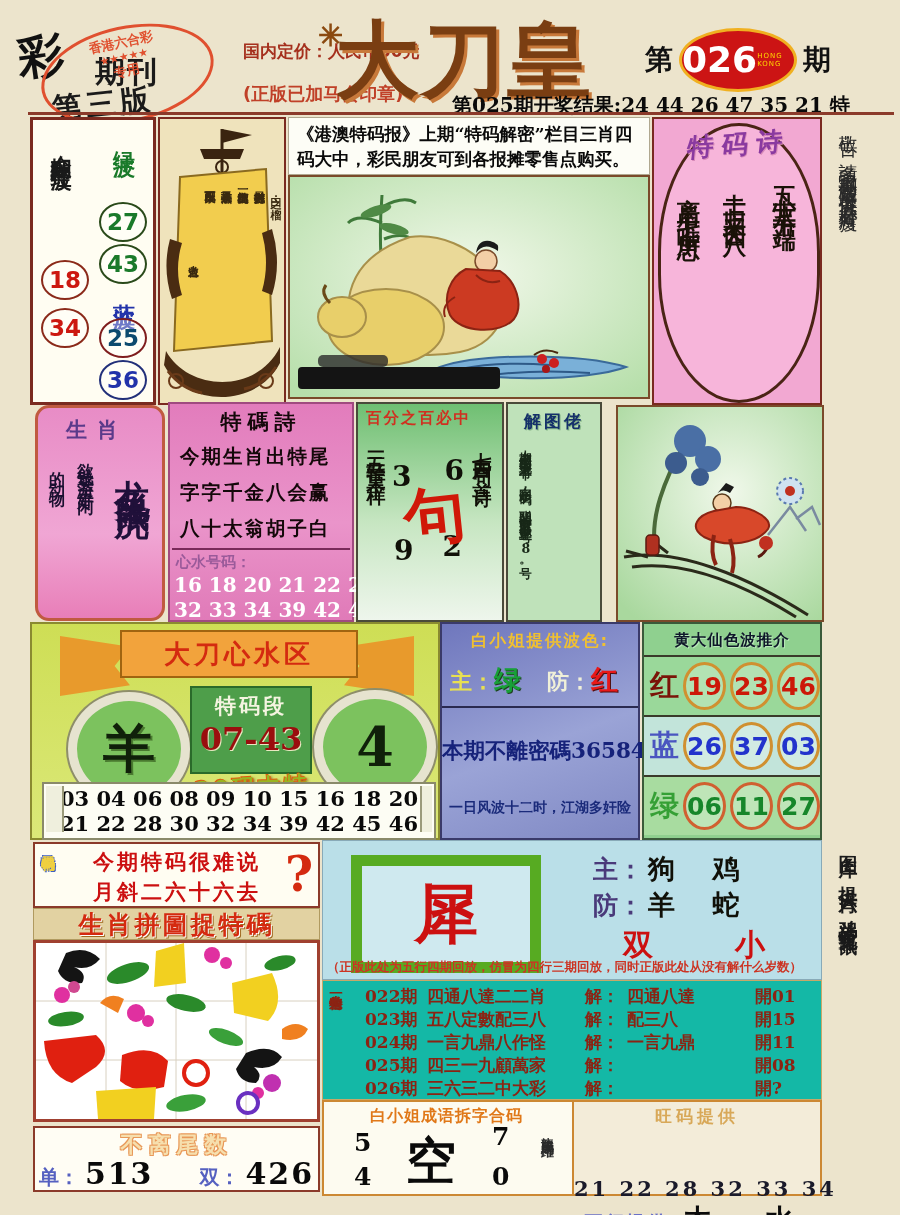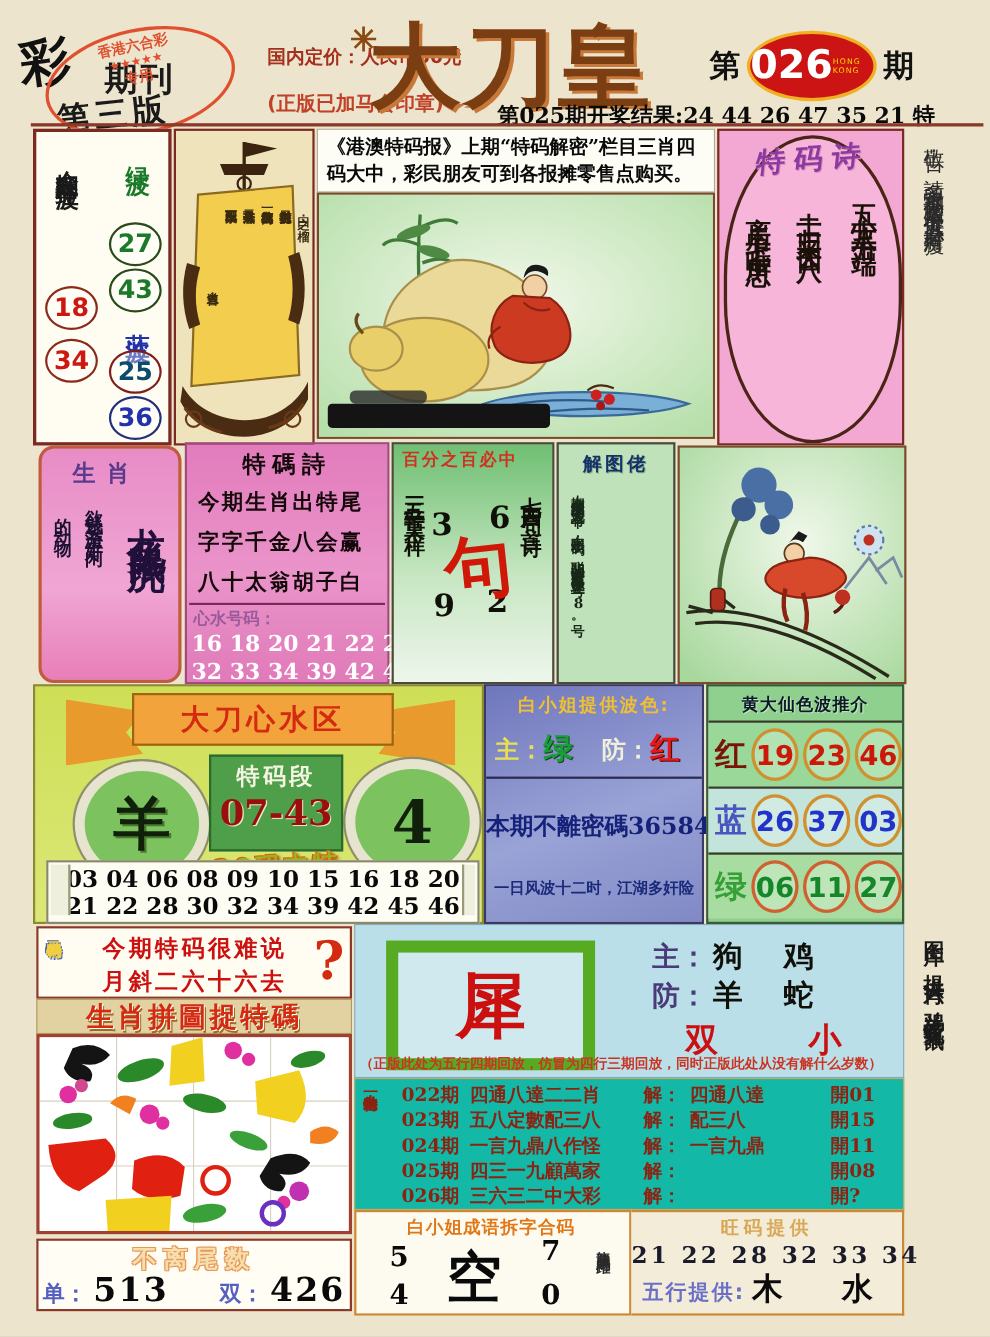--- a/index.html
+++ b/index.html
@@ -185,21 +185,21 @@
     <div class="b" style="font-size:15.5px;color:#d03020;padding:4px 0 0 8px;letter-spacing:2px;font-family:Liberation Mono, monospace;">百分之百必中</div>
     <div class="abs v serif b" style="right:6px;top:32px;font-size:19px;color:#101008;letter-spacing:6px;">七言四句一首诗</div>
     <div class="abs v serif b" style="left:6px;top:32px;font-size:19px;color:#101008;letter-spacing:6px;">三五轻重一个样</div>
     <div class="abs serif b" style="left:34px;top:56px;font-size:28px;color:#101008;">3</div>
     <div class="abs serif b" style="right:38px;top:50px;font-size:28px;color:#101008;">6</div>
     <div class="abs serif b" style="left:36px;top:130px;font-size:28px;color:#101008;">9</div>
     <div class="abs serif b" style="right:40px;top:126px;font-size:28px;color:#101008;">2</div>
     <div class="abs serif b" style="left:46px;top:70px;font-size:62px;color:#d01808;transform:rotate(-6deg);">句</div>
   </div>
 
-  <div class="box" style="left:506px;top:402px;width:108px;height:220px;border:2px solid #4a4a3a;background:#bfe2ba;">
+  <div class="box" style="left:506px;top:402px;width:96px;height:220px;border:2px solid #4a4a3a;background:#bfe2ba;">
     <div class="serif b" style="text-align:center;font-size:17px;color:#15306a;padding-top:6px;letter-spacing:3px;
                 text-shadow:1px 1px 0 #8ab88a;">解图佬</div>
     <div class="abs v serif b" style="left:8px;top:36px;height:176px;font-size:12.5px;color:#182818;line-height:1.55;letter-spacing:2px;">上期藏宝图中地上有个∞字形明码，聪明的读者就可以中埋正号08号。</div>
   </div>
 
   <div class="box" style="left:616px;top:405px;width:208px;height:217px;border:2px solid #7a4a2a;background:#bfe3b4;">
     <svg width="204" height="213" viewBox="0 0 204 213">
       <defs>
         <radialGradient id="g2" cx="55%" cy="40%" r="75%">
           <stop offset="0%" stop-color="#f0f8ea"></stop>
@@ -435,20 +435,20 @@
     <div class="abs serif b" style="left:30px;top:26px;font-size:25px;color:#0a0a0a;">5</div>
     <div class="abs serif b" style="left:30px;top:60px;font-size:25px;color:#0a0a0a;">4</div>
     <div class="abs serif b" style="left:82px;top:26px;font-size:50px;color:#0a0a0a;">空</div>
     <div class="abs serif b" style="left:168px;top:20px;font-size:25px;color:#0a0a0a;">7</div>
     <div class="abs serif b" style="left:168px;top:60px;font-size:25px;color:#0a0a0a;">0</div>
     <div class="abs v serif b" style="left:214px;top:24px;font-size:13px;color:#2a2a2a;letter-spacing:3px;">龍騰馬躍</div>
   </div>
 
   <div class="box" style="left:574px;top:1100px;width:248px;height:96px;background:#f3ecd9;border:2px solid #cc8833;border-left:none;">
     <div class="b" style="text-align:center;font-size:17px;color:#d8a858;padding-top:3px;letter-spacing:4px;">旺码提供</div>
-    <div class="serif b" style="text-align:center;font-size:21px;color:#1a1a2a;letter-spacing:3px;white-space:nowrap;">21 22 28 32 33 34</div>
+    <div class="serif b" style="text-align:center;font-size:21px;color:#1a1a2a;letter-spacing:3px;white-space:nowrap;margin-top:48px;">21 22 28 32 33 34</div>
     <div style="display:flex;align-items:baseline;padding-left:10px;">
       <span class="b" style="font-size:19px;color:#6a70c8;letter-spacing:2px;">五行提供:</span>
       <span class="serif b" style="font-size:28px;color:#0a0a0a;letter-spacing:22px;padding-left:6px;">木 水</span>
     </div>
   </div>
 
 </div>
 
 </body></html>

